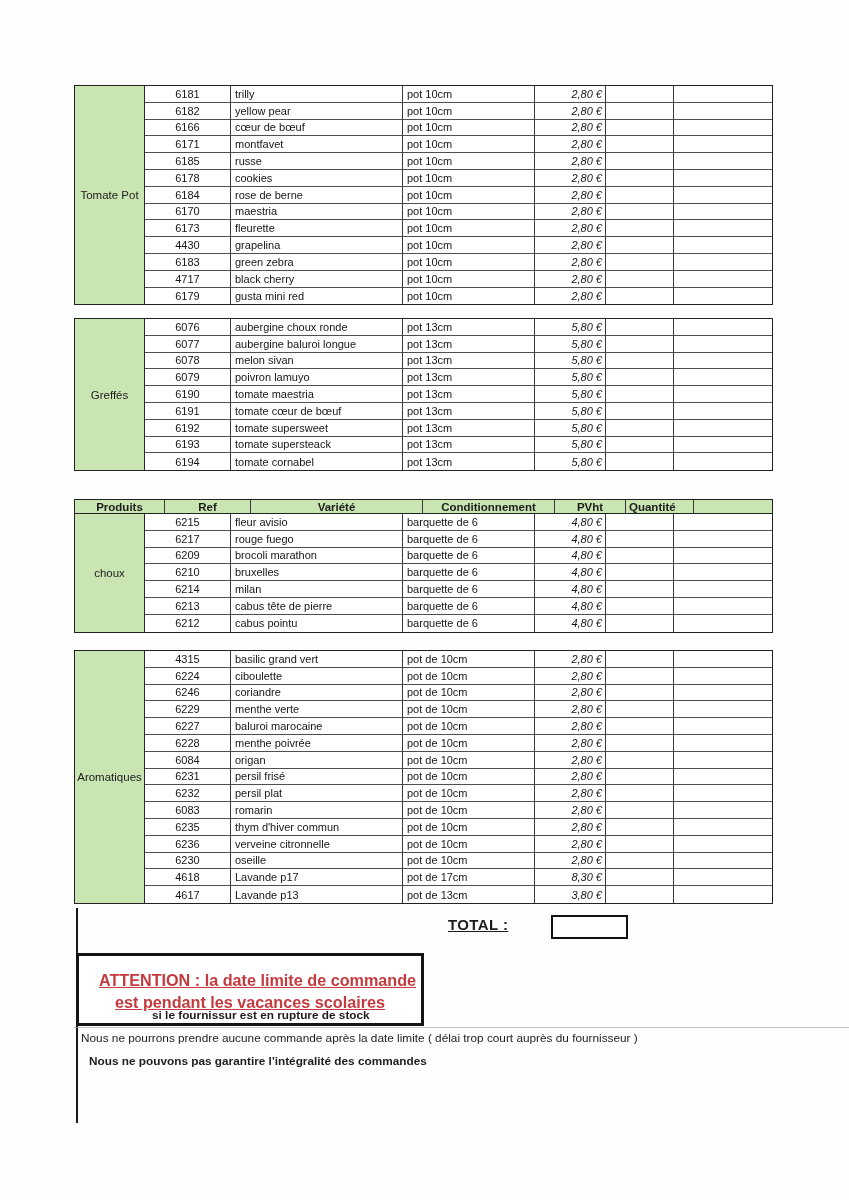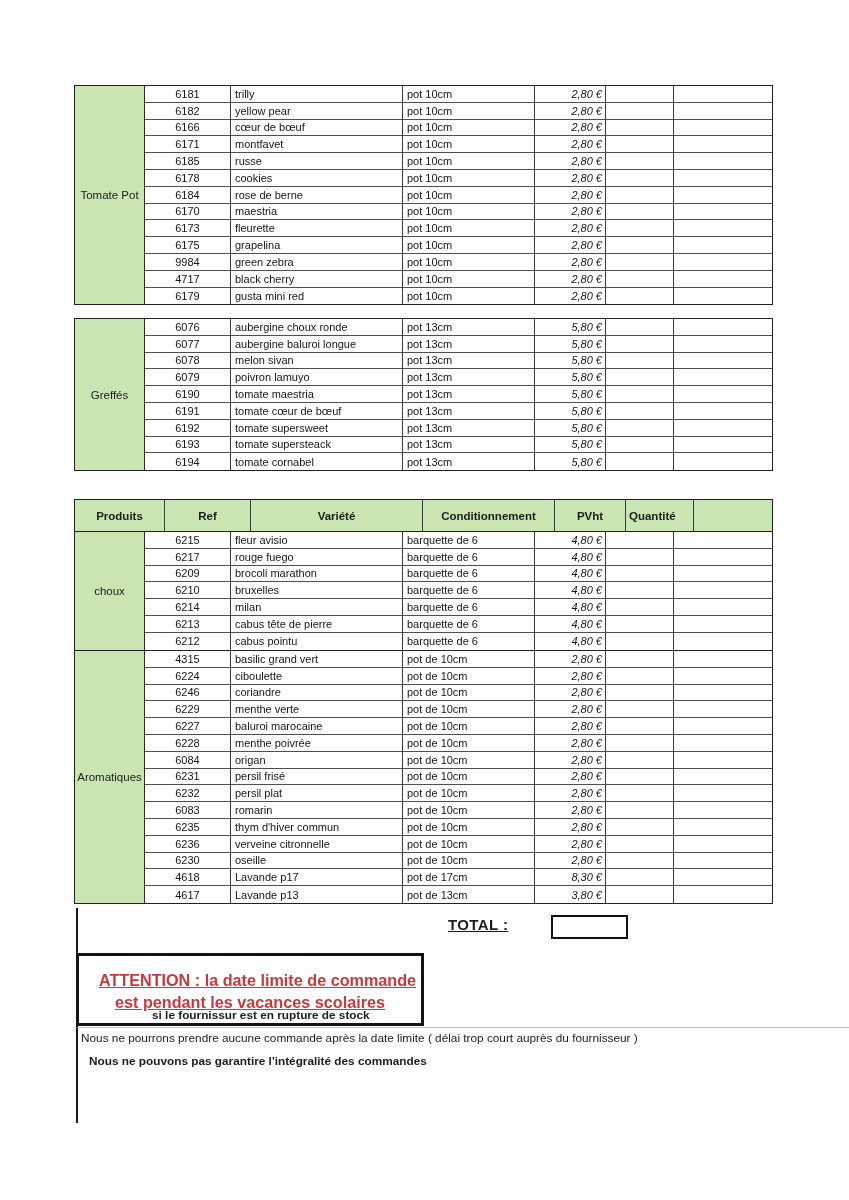--- a/index.html
+++ b/index.html
@@ -8,21 +8,21 @@
     background:#fefefe; overflow:hidden;
     font-family:"Liberation Sans", sans-serif; color:#1d1d1d;
   }
   :root{ --green:#c9e5b1; --bdr:#3a3a3a; }
 
   
   .tbl{ position:absolute; left:74px; width:699px; box-sizing:border-box;
         border:1.8px solid #222; background:#fff; }
   .t0{top:85px} .t1{top:318px} .t2{top:499px} .t3{top:650px}
 
-  .hdr-row{display:flex; height:32px;}
+  .hdr-row{display:flex; height:14px;}
   .hcell{
     box-sizing:border-box; border-right:1px solid var(--bdr); border-bottom:1.5px solid #222;
     background:var(--green); font-weight:bold; font-size:11.5px;
     display:flex; align-items:center; justify-content:center; overflow:hidden; white-space:nowrap;
   }
   .hcell.q{justify-content:flex-start; padding-left:3px;}
   .hcell.cw6{border-right:none;}
 
   .tbody-flex{display:flex; align-items:stretch;}
   .cat-cell{
@@ -152,29 +152,29 @@
           </div>
           <div class="row">
             <div class="cell ref cw1">6173</div>
             <div class="cell var cw2">fleurette</div>
             <div class="cell cond cw3">pot 10cm</div>
             <div class="cell pvht cw4">2,80 €</div>
             <div class="cell qty cw5"></div>
             <div class="cell extra cw6"></div>
           </div>
           <div class="row">
-            <div class="cell ref cw1">6175</div>
+            <div class="cell ref cw1">4430</div>
             <div class="cell var cw2">grapelina</div>
             <div class="cell cond cw3">pot 10cm</div>
             <div class="cell pvht cw4">2,80 €</div>
             <div class="cell qty cw5"></div>
             <div class="cell extra cw6"></div>
           </div>
           <div class="row">
-            <div class="cell ref cw1">9984</div>
+            <div class="cell ref cw1">6183</div>
             <div class="cell var cw2">green zebra</div>
             <div class="cell cond cw3">pot 10cm</div>
             <div class="cell pvht cw4">2,80 €</div>
             <div class="cell qty cw5"></div>
             <div class="cell extra cw6"></div>
           </div>
           <div class="row">
             <div class="cell ref cw1">4717</div>
             <div class="cell var cw2">black cherry</div>
             <div class="cell cond cw3">pot 10cm</div>

